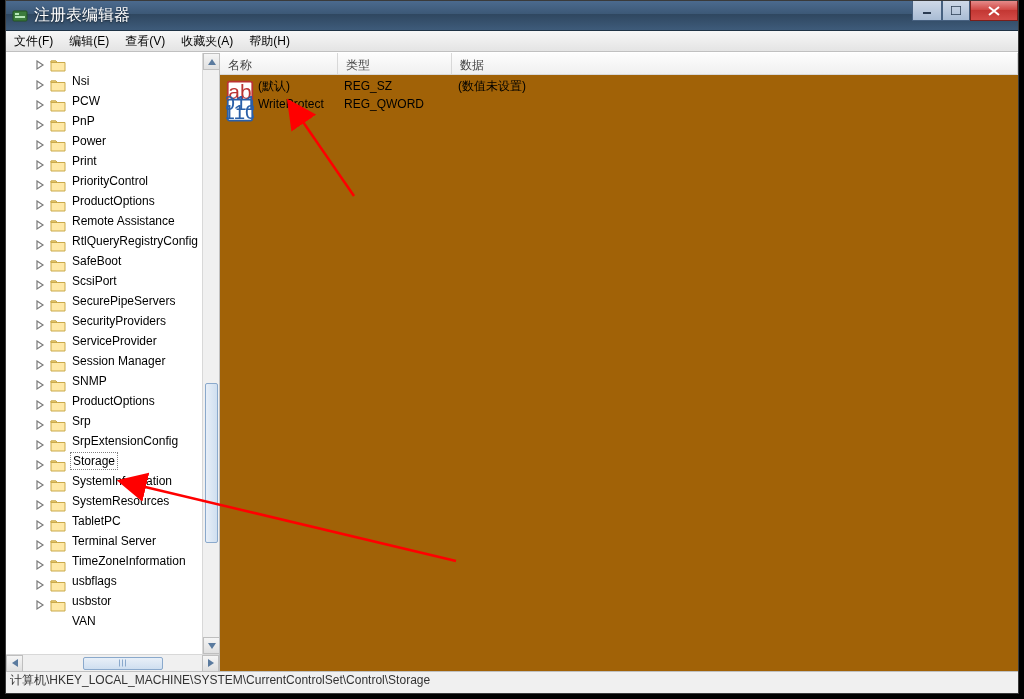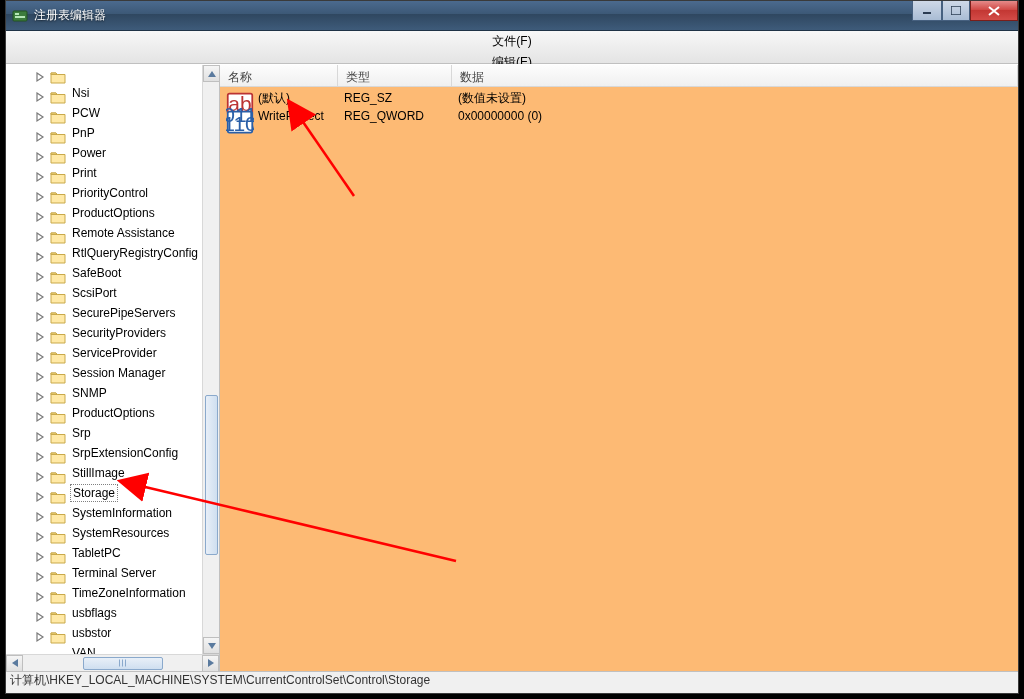--- a/index.html
+++ b/index.html
@@ -19,43 +19,42 @@
 .titlebar {
   height: 30px;
   background: linear-gradient(#4b6a8e, #3c5876 45%, #2f4760 46%, #3e5b7a);
   color: #fff;
   display: flex; align-items: center;
   padding-left: 6px;
   position: relative;
   border-bottom: 1px solid #1f3346;
 }
 .title-icon { width: 16px; height: 16px; margin-right: 6px; }
-.title-text { font-size: 12px; text-shadow: 0 1px 2px rgba(0,0,0,.6); }
+.title-text { font-size: 16px; text-shadow: 0 1px 2px rgba(0,0,0,.6); }
 .winbtns { position: absolute; right: 0; top: 0; display: flex; }
 .winbtn {
   width: 30px; height: 20px;
   background: linear-gradient(#cfd9e7, #a9bcd4);
   border: 1px solid #46607f; border-top: none;
   display: flex; align-items: center; justify-content: center;
 }
 .winbtn.max { width: 28px; }
 .winbtn.close {
   width: 48px;
   background: linear-gradient(#e58b89, #d24b47 45%, #c23632 46%, #d34b47);
   border-color: #7a1e1a;
 }
 .winbtn svg { display: block; }
 
 
 .menubar {
-  height: 33px;
+  height: 21px;
   background: linear-gradient(#f7f7f7, #e4e4e4);
   border-bottom: 1px solid #c0c0c0;
   display: flex; align-items: center;
-  flex-direction: column;
 }
 .menubar span { padding: 2px 8px; cursor: default; }
 
 
 .body {
   flex: 1;
   display: flex;
   border-top: 1px solid #fff;
   min-height: 0;
 }
@@ -81,21 +80,21 @@
 }
 .disclosure svg { display:block; }
 .folder-icon {
   width: 16px; height: 14px; margin-right: 4px; flex-shrink: 0;
 }
 .tree-label { padding: 1px 2px; margin-top: 32px; }
 .tree-item.selected .tree-label {
   border: 1px dotted #808080; background: #fff;
 }
 
-.list-pane { flex: 1; background: #fdba74; position: relative; }
+.list-pane { flex: 1; background: #a16207; position: relative; }
 .list-header {
   height: 22px;
   display: flex;
   background: linear-gradient(#fdfdfd, #f0f0f0);
   border-bottom: 1px solid #d8d8d8;
 }
 .list-header .col {
   border-right: 1px solid #d8d8d8;
   padding: 4px 8px;
   color: #444;
@@ -441,32 +440,20 @@
               <svg viewBox="0 0 12 12">
                 <path d="M3 2 L9 6 L3 10 Z" fill="none" stroke="#7a7a7a" stroke-width="1.2"></path>
               </svg>
             </span>
             <span class="folder-icon"><svg viewBox="0 0 16 14">
                 <path d="M1 3 L6 3 L7.5 4.5 L15 4.5 L15 13 L1 13 Z" fill="#ffe9a6" stroke="#c9a94b"></path>
                 <path d="M1 3 L6 3 L7.5 4.5 L1 4.5 Z" fill="#f5d882" stroke="#c9a94b"></path>
               </svg></span>
             <span class="tree-label">SrpExtensionConfig</span>
           </div>
-          <div class="tree-item">
-            <span class="disclosure">
-              <svg viewBox="0 0 12 12">
-                <path d="M3 2 L9 6 L3 10 Z" fill="none" stroke="#7a7a7a" stroke-width="1.2"></path>
-              </svg>
-            </span>
-            <span class="folder-icon"><svg viewBox="0 0 16 14">
-                <path d="M1 3 L6 3 L7.5 4.5 L15 4.5 L15 13 L1 13 Z" fill="#ffe9a6" stroke="#c9a94b"></path>
-                <path d="M1 3 L6 3 L7.5 4.5 L1 4.5 Z" fill="#f5d882" stroke="#c9a94b"></path>
-              </svg></span>
-            <span class="tree-label">StillImage</span>
-          </div>
           <div class="tree-item selected">
             <span class="disclosure">
               <svg viewBox="0 0 12 12">
                 <path d="M3 2 L9 6 L3 10 Z" fill="none" stroke="#7a7a7a" stroke-width="1.2"></path>
               </svg>
             </span>
             <span class="folder-icon"><svg viewBox="0 0 16 14">
                 <path d="M1 3 L6 3 L7.5 4.5 L15 4.5 L15 13 L1 13 Z" fill="#ffe9a6" stroke="#c9a94b"></path>
                 <path d="M1 3 L6 3 L7.5 4.5 L1 4.5 Z" fill="#f5d882" stroke="#c9a94b"></path>
               </svg></span>
@@ -624,21 +611,20 @@
           <div class="list-row">
             <div class="col-name cell-name">
               <span class="val-icon"><svg viewBox="0 0 16 16">
                   <rect x="1" y="2" width="14" height="12" rx="1" fill="#fff" stroke="#2a5fa8"></rect>
                   <text x="8" y="8" font-size="5" text-anchor="middle" fill="#2a5fa8">011</text>
                   <text x="8" y="13" font-size="5" text-anchor="middle" fill="#2a5fa8">110</text>
                 </svg></span>
               <span>WriteProtect</span>
             </div>
             <div class="col-type">REG_QWORD</div>
-            <div class="col-data">0x00000000 (0)</div>
           </div>
         </div>
     </div>
 
   </div>
 
   <div class="statusbar">
     <span>计算机\HKEY_LOCAL_MACHINE\SYSTEM\CurrentControlSet\Control\Storage</span>
   </div>
 

